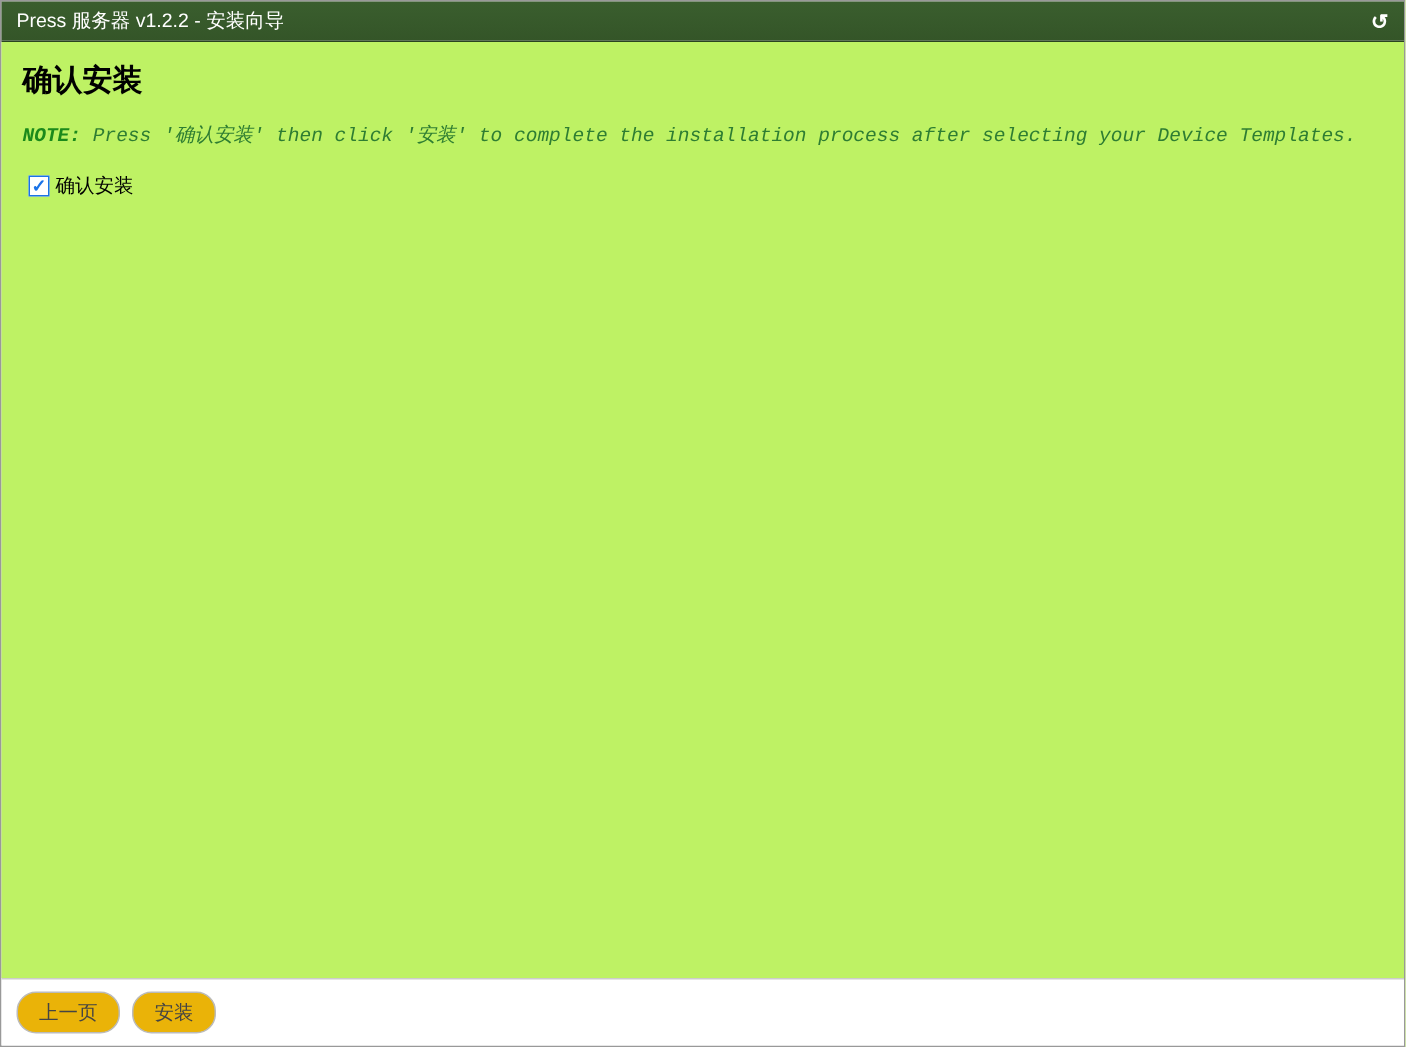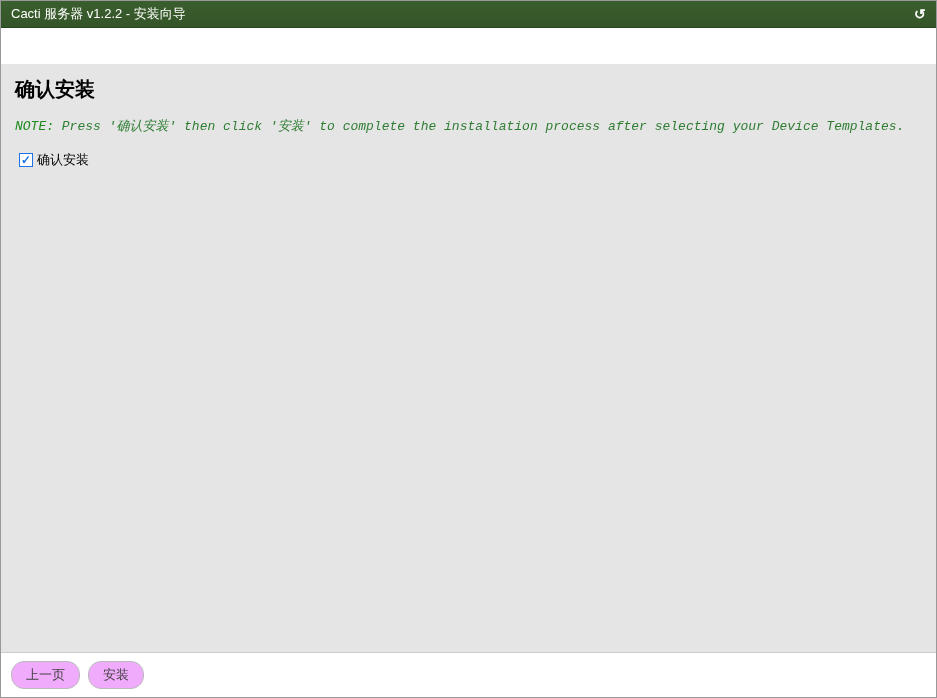--- a/index.html
+++ b/index.html
@@ -36,45 +36,44 @@
     }
     .refresh-icon {
       cursor: pointer;
       font-size: 14px;
       font-weight: bold;
       transform: scaleX(-1);
       display: inline-block;
     }
     .content-area {
       flex: 1;
-      background: #e5e5e5;
+      background: #bef264;
       padding: 12px 14px;
       overflow: auto;
-      margin-top: 36px;
     }
     .page-heading {
       font-size: 20px;
       font-weight: bold;
       color: #000;
       margin-bottom: 14px;
     }
     .intro-text {
       font-size: 13px;
       color: #333;
       margin-bottom: 10px;
     }
     .note-line {
       font-size: 13px;
       font-style: italic;
       font-family: "Courier New", monospace;
       color: #2e7d32;
       margin-bottom: 16px;
     }
     .note-label {
-      font-weight: normal;
+      font-weight: bold;
       color: #1b8a1b;
     }
     .checkbox-row {
       display: flex;
       align-items: center;
       gap: 4px;
       font-size: 13px;
       color: #000;
       margin-left: 4px;
     }
@@ -99,33 +98,33 @@
     .footer-bar {
       border-top: 1px solid #ccc;
       background: #ffffff;
       padding: 8px 10px;
       display: flex;
       gap: 8px;
     }
     .footer-button {
       padding: 4px 14px;
       font-size: 13px;
-      background: #f0abfc;
+      background: #eab308;
       border: 1px solid #bbb;
       border-radius: 13px;
       cursor: pointer;
       color: #444;
     }
   </style>
 </head>
 <body>
 
 <div class="wizard-container">
   <div class="header-bar">
-    <span class="header-title">Cacti 服务器 v1.2.2 - 安装向导</span>
+    <span class="header-title">Press 服务器 v1.2.2 - 安装向导</span>
     <span class="refresh-icon">↻</span>
   </div>
 
   <div class="content-area">
     <h1 class="page-heading">确认安装</h1>
     <p class="note-line">
       <span class="note-label">NOTE:</span><span> Press '确认安装' then click '安装' to complete the installation process after selecting your Device Templates.</span>
     </p>
     <div class="checkbox-row">
       <span class="checkbox-box checked"></span>

